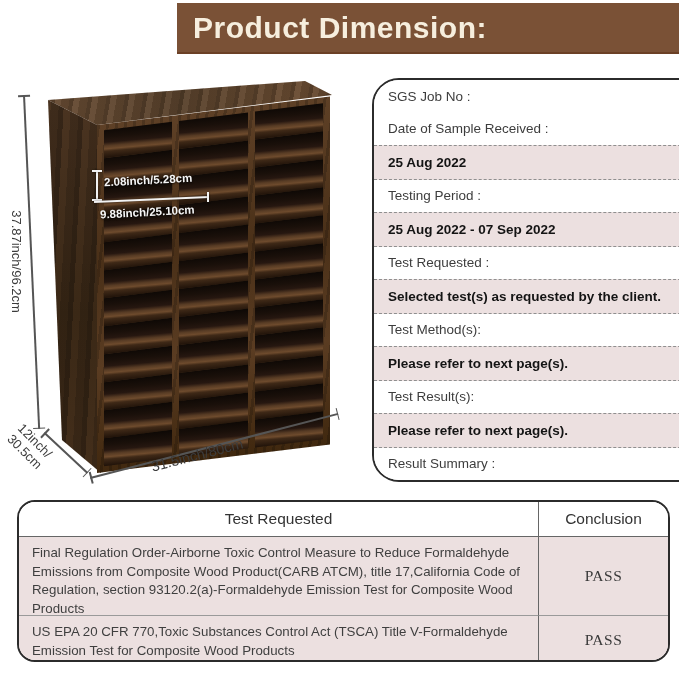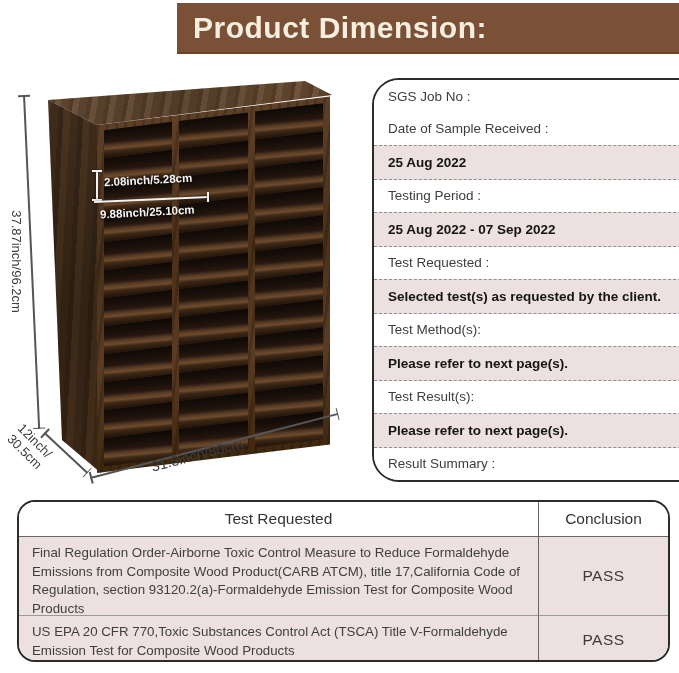--- a/index.html
+++ b/index.html
@@ -56,21 +56,21 @@
   .rtable{position:absolute;left:17px;top:500px;width:653px;height:162px;background:#fff;
           border:2px solid #2b2b2b;border-radius:18px;overflow:hidden;box-sizing:border-box;
           display:grid;grid-template-columns:519px 1fr;grid-template-rows:35px 79px 1fr;}
   .hcell{display:flex;align-items:center;justify-content:center;font-size:15.5px;color:#333;
          background:#fff;border-bottom:1.5px solid #666;box-sizing:border-box;}
   .hcell.c2{border-left:1.5px solid #666;}
   .bcell{background:#ece0e0;box-sizing:border-box;font-size:13.3px;color:#3f3f3f;line-height:1.4;
          padding:7px 14px 4px 13px;}
   .bcell.r1{border-bottom:1.5px solid #9a9a9a;}
   .ccell{background:#ece0e0;display:flex;align-items:center;justify-content:center;
-         font-size:15.5px;color:#3a3a3a;letter-spacing:0.5px;border-left:1.5px solid #666;box-sizing:border-box;}
+         font-size:15.5px;color:#3a3a3a;letter-spacing:0.5px;border-left:1.5px solid #666;box-sizing:border-box;font-family:Liberation Serif, serif;}
   .ccell.r1{border-bottom:1.5px solid #9a9a9a;}
 </style>
 </head>
 <body>
 
 <div class="screen">
 
   <div class="titlebar">
     <div class="t">Product Dimension:</div>
   </div>

